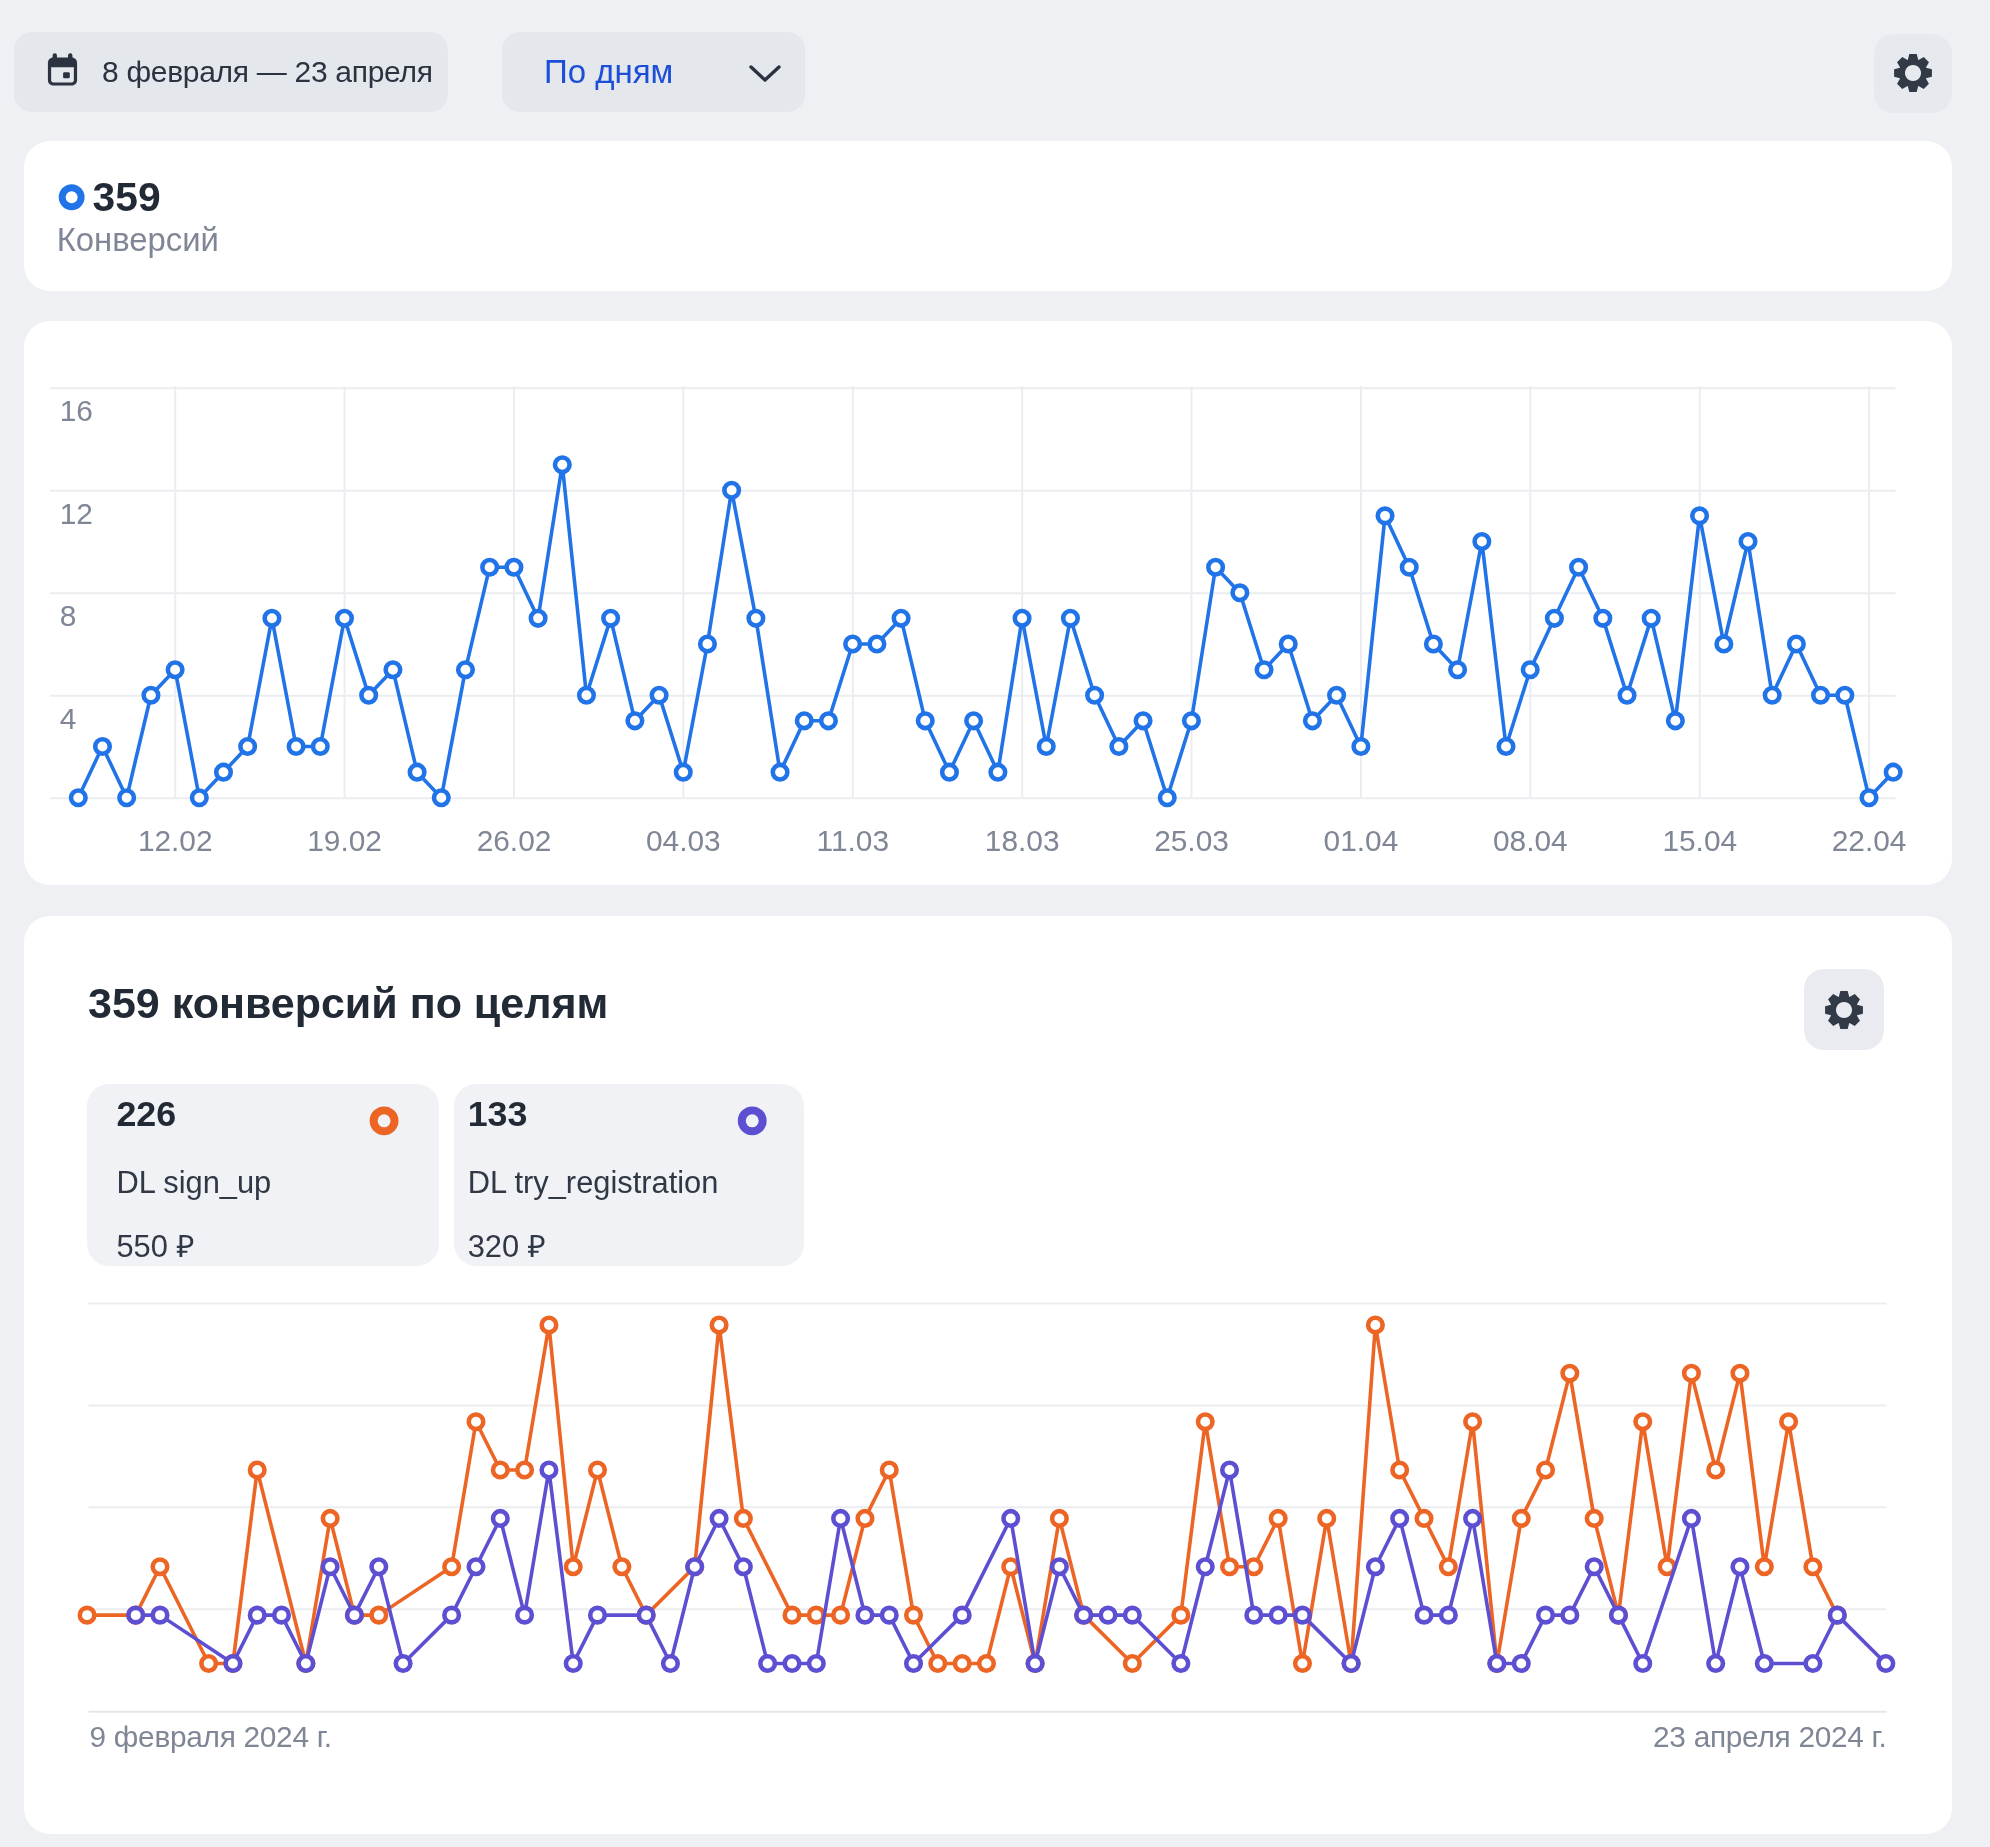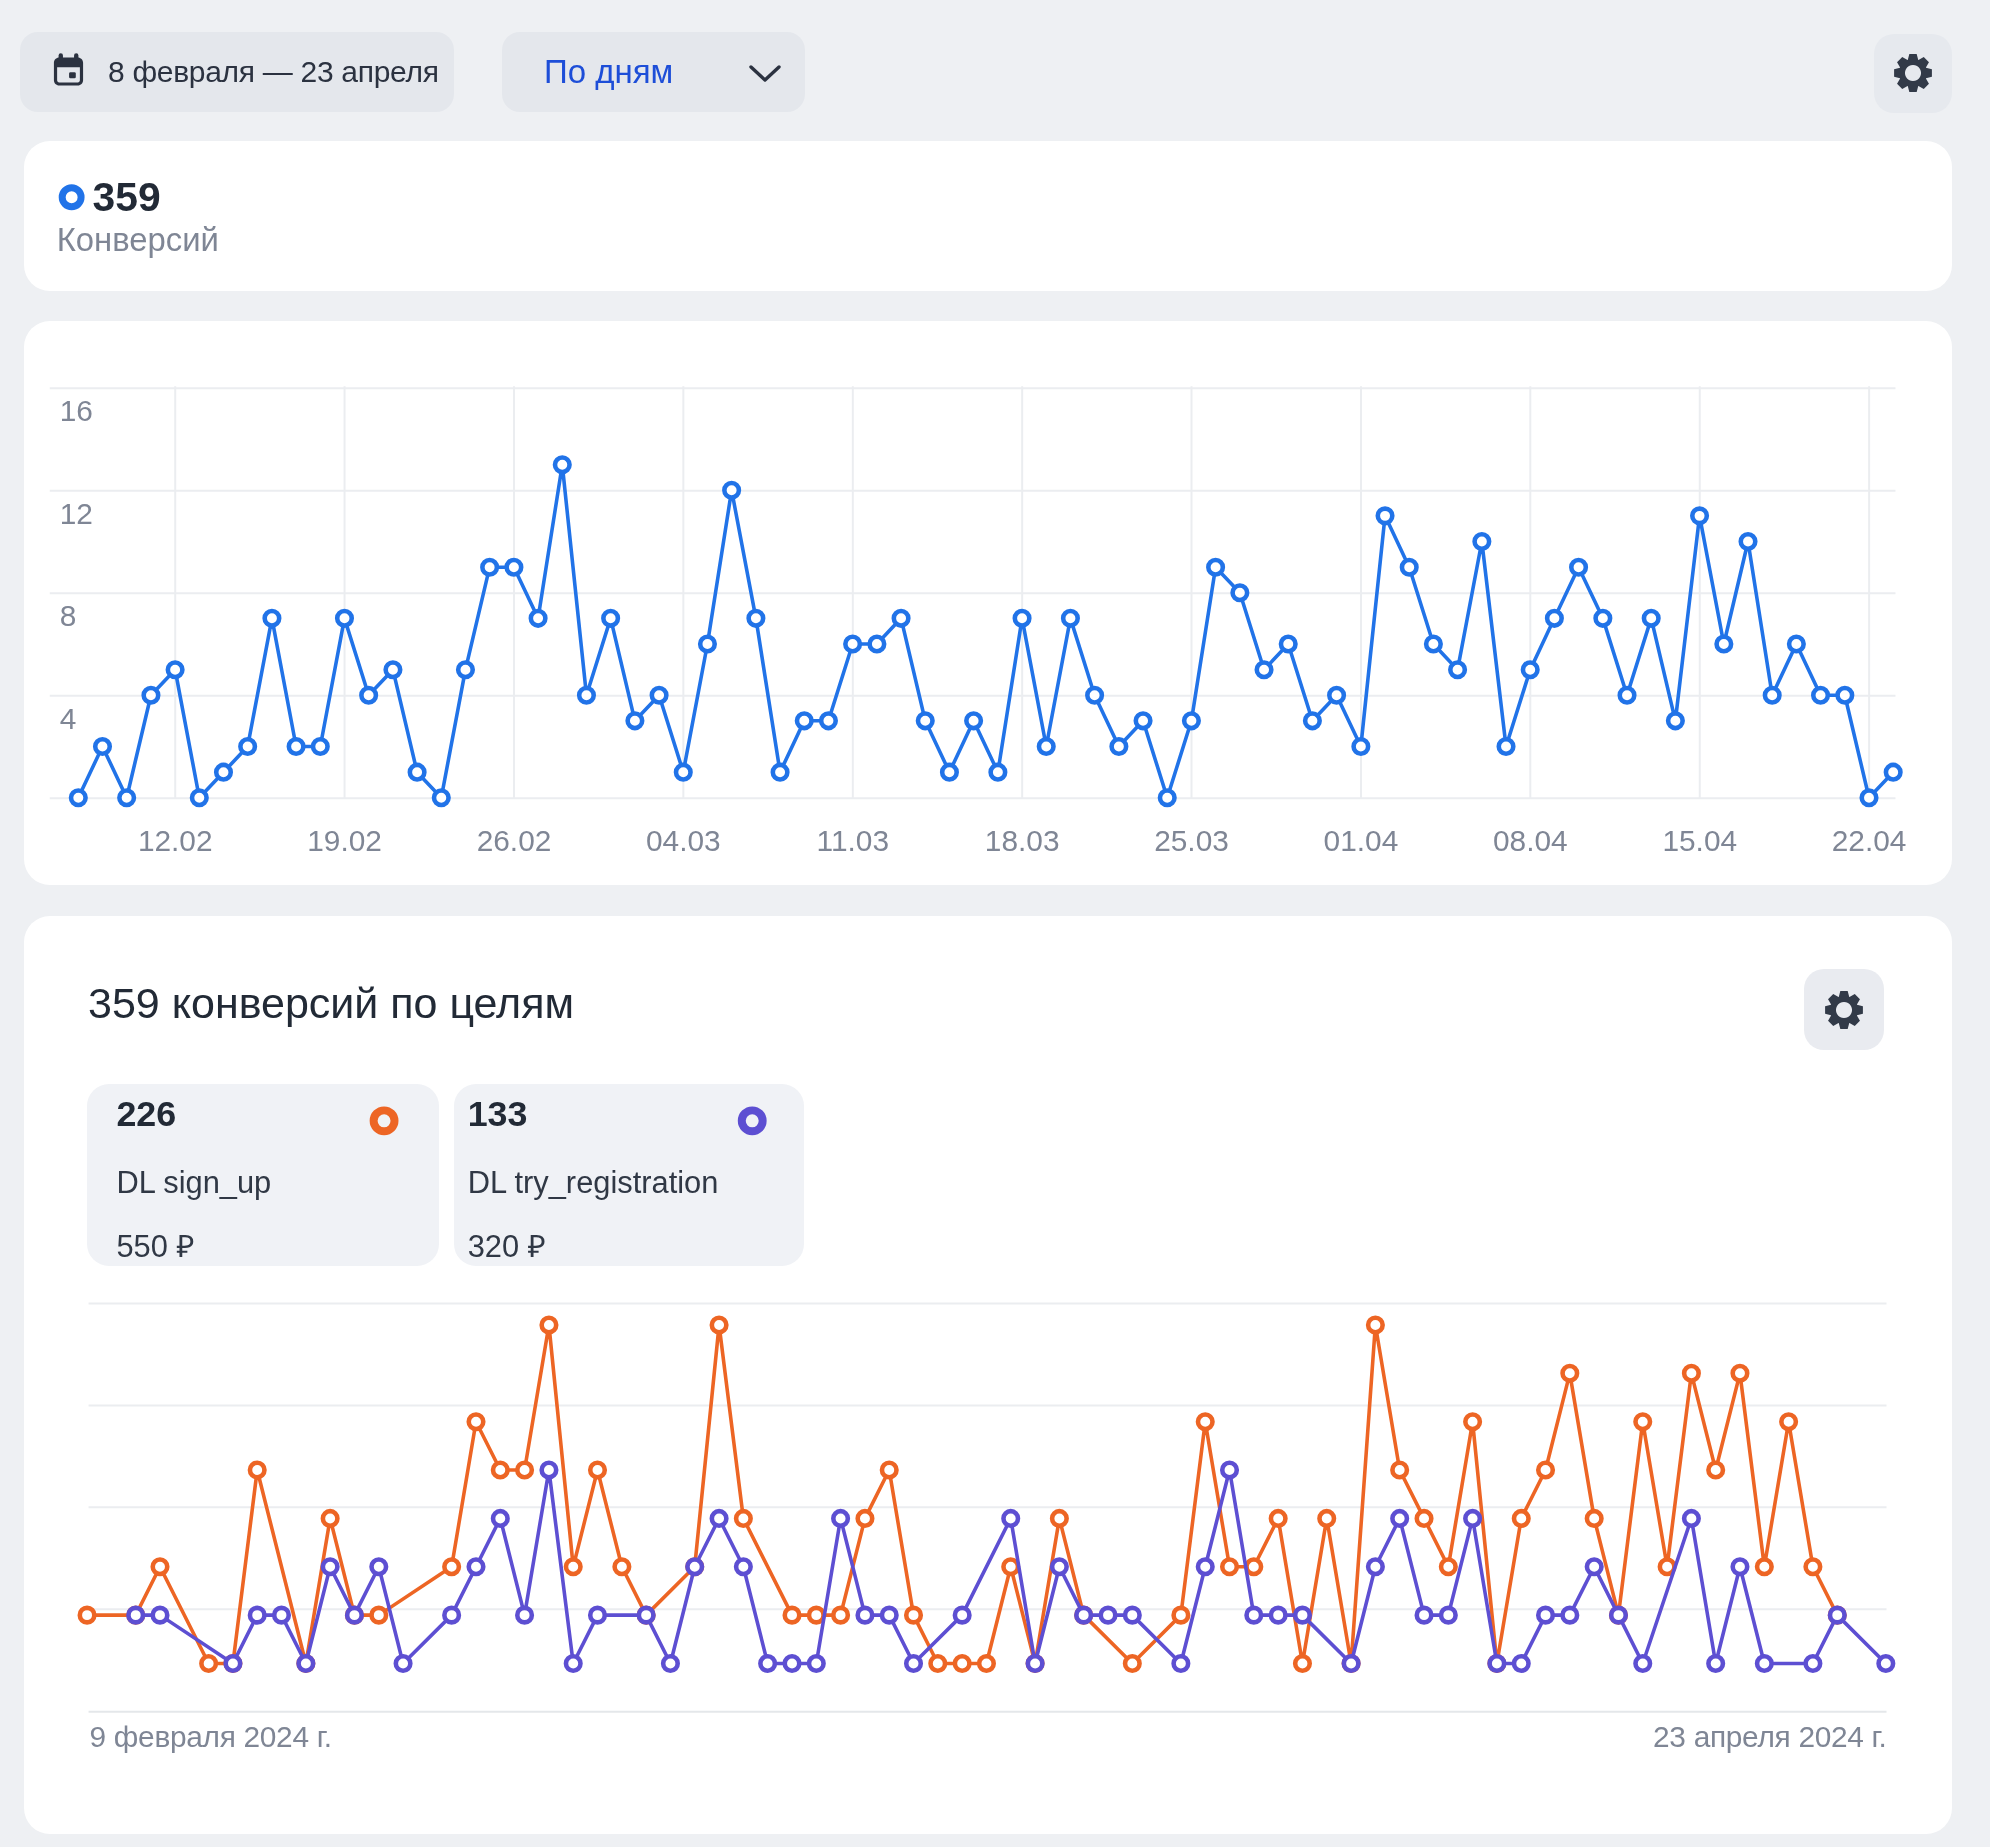--- a/index.html
+++ b/index.html
@@ -7,21 +7,21 @@
 html,body{width:1990px;height:1848px;background:#eef0f3;font-family:"Liberation Sans",sans-serif;position:relative;overflow:hidden}
 .btn{position:absolute;background:#e4e7ec;border-radius:18px;display:flex;align-items:center}
 .card{position:absolute;left:24px;width:1928px;background:#fff;border-radius:26px}
 .ico{position:absolute}
 text{font-family:"Liberation Sans",sans-serif}
 .gearbtn{position:absolute;background:#e9ebf0;border-radius:20px}
 </style>
 </head>
 <body>
 
-<div class="btn" style="left:20px;top:32px;width:434px;height:80px">
+<div class="btn" style="left:14px;top:32px;width:434px;height:80px">
   <svg class="ico" style="left:31px;top:20px" width="35" height="38" viewBox="0 0 24 26">
       <g fill="#2b3240">
         <rect x="5.2" y="0.8" width="3" height="5.6" rx="1.5"></rect>
         <rect x="15.8" y="0.8" width="3" height="5.6" rx="1.5"></rect>
         <path fill-rule="evenodd" d="M2 7.3c0-2 1.6-3.6 3.6-3.6h12.8c2 0 3.6 1.6 3.6 3.6v12.1c0 2-1.6 3.6-3.6 3.6H5.6C3.6 23 2 21.4 2 19.4zM4.2 10.5h15.6v8.9c0 .8-.6 1.4-1.4 1.4H5.6c-.8 0-1.4-.6-1.4-1.4z"></path>
         <rect x="12.4" y="13.8" width="4.6" height="4.2" rx="0.9"></rect>
       </g>
     </svg>
   <span style="position:absolute;left:88px;top:50%;transform:translateY(-50%);font-size:30px;letter-spacing:-0.3px;color:#2b3240;white-space:nowrap">8 февраля — 23 апреля</span>
 </div>
@@ -156,21 +156,21 @@
       <circle cx="1781.1" cy="698.5" r="7.3"></circle>
       <circle cx="1805.4" cy="647.0" r="7.3"></circle>
       <circle cx="1829.7" cy="698.5" r="7.3"></circle>
       <circle cx="1854.1" cy="698.5" r="7.3"></circle>
       <circle cx="1878.4" cy="801.5" r="7.3"></circle>
       <circle cx="1902.7" cy="775.8" r="7.3"></circle>
     </g>
 </svg>
 
 <div class="card" style="top:916px;height:918px"></div>
-<div style="position:absolute;left:88px;top:979px;font-size:43px;font-weight:normal;color:#222a36">359 конверсий по целям</div>
+<div style="position:absolute;left:88px;top:979px;font-size:43px;font-weight:bold;color:#222a36">359 конверсий по целям</div>
 <div class="gearbtn" style="left:1804px;top:969px;width:80px;height:81px"></div>
 <svg class="ico" style="left:1823px;top:989px" width="42" height="42" viewBox="0 0 24 24" fill="#323a48">
     <path fill-rule="evenodd" d="M9.00 4.58 L9.90 1.20 L14.10 1.20 L15.00 4.58 L15.13 4.64 L18.15 2.88 L21.12 5.85 L19.36 8.87 L19.42 9.00 L22.80 9.90 L22.80 14.10 L19.42 15.00 L19.36 15.13 L21.12 18.15 L18.15 21.12 L15.13 19.36 L15.00 19.42 L14.10 22.80 L9.90 22.80 L9.00 19.42 L8.87 19.36 L5.85 21.12 L2.88 18.15 L4.64 15.13 L4.58 15.00 L1.20 14.10 L1.20 9.90 L4.58 9.00 L4.64 8.87 L2.88 5.85 L5.85 2.88 L8.87 4.64 Z M12 7.4 a4.6 4.6 0 1 0 0.001 0 Z"></path>
   </svg>
 
 <div style="position:absolute;left:87px;top:1084px;width:352px;height:182px;background:#f0f2f6;border-radius:22px"></div>
 <div style="position:absolute;left:454px;top:1084px;width:350px;height:182px;background:#f0f2f6;border-radius:22px"></div>
 <svg style="position:absolute;left:0;top:1075px" width="1990" height="219" viewBox="0 0 2000 220">
   <text x="117" y="1131" font-size="36" font-weight="bold" fill="#222a36" transform="translate(0,-1080)">226</text>
   <circle cx="386" cy="1126" r="10.5" fill="none" stroke="#ed6524" stroke-width="8" transform="translate(0,-1080)"></circle>

